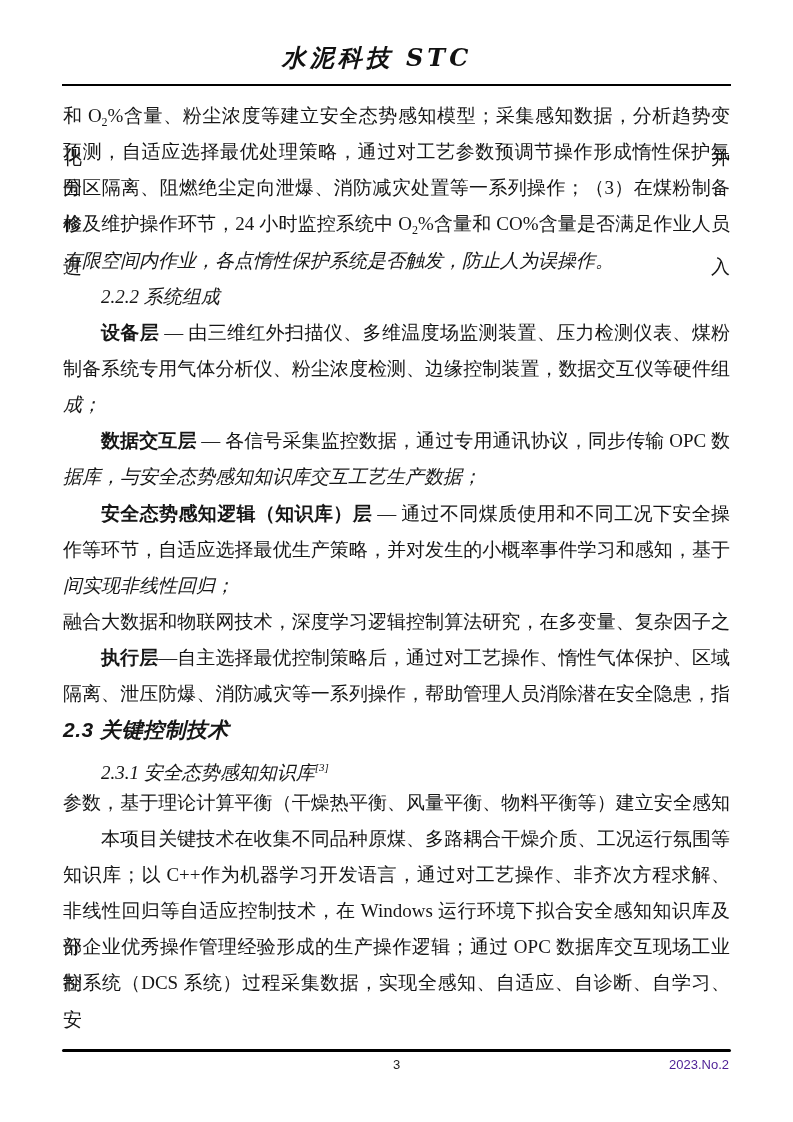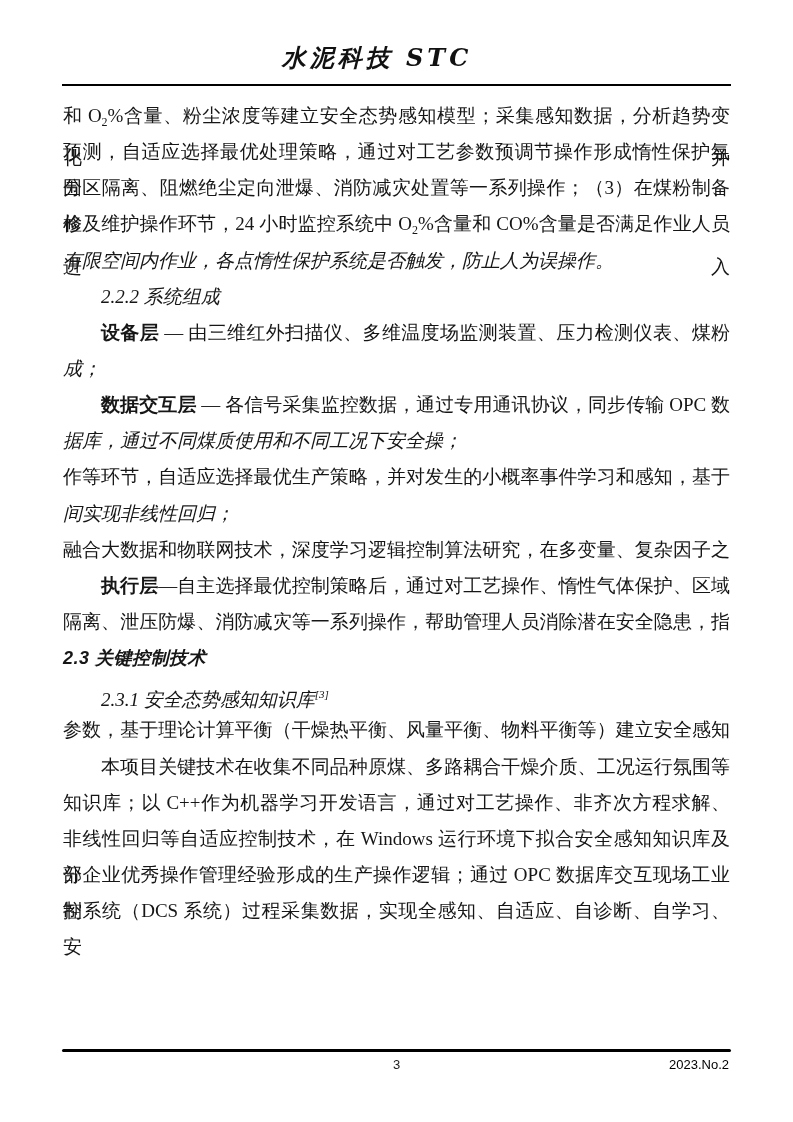--- a/index.html
+++ b/index.html
@@ -47,21 +47,21 @@
     text-justify:inter-character;
   }
   .line.indent{text-indent:38px;}
   .seg-bold{
     font-family:Liberation Serif, serif;
     font-weight:700;
   }
   .seg-heading{
     font-family:"Liberation Sans","DejaVu Sans",sans-serif;
     font-weight:700;
-    font-size:18px;
+    font-size:21px;
     letter-spacing:0.5px;
   }
   .seg-sub{
     font-size:12px;
     vertical-align:-4px;
   }
   .seg-sup{
     font-size:11px;
     vertical-align:8px;
   }
@@ -77,43 +77,45 @@
     text-align:center;
     font-family:"Liberation Sans","DejaVu Sans",sans-serif;
     font-size:13px;
     color:#222;
   }
   .footer-issue{
     position:absolute;
     top:1057px;right:64px;
     font-family:"Liberation Sans","DejaVu Sans",sans-serif;
     font-size:13px;
-    color:#000000;
+    color:#4c1d95;
   }
 </style>
 </head>
 <body>
 
 <div class="page">
 
   <div class="header-title">水泥科技 STC</div>
 
   <div class="header-rule"></div>
 
   <div class="body-text" id="body-text">
       <div class="line justify"><span>和 O</span><span class="seg-sub">2</span><span>%含量、粉尘浓度等建立安全态势感知模型；采集感知数据，分析趋势变化并</span></div>
       <div class="line justify"><span>预测，自适应选择最优处理策略，通过对工艺参数预调节操作形成惰性保护氛围、</span></div>
       <div class="line justify"><span>分区隔离、阻燃绝尘定向泄爆、消防减灾处置等一系列操作；（3）在煤粉制备检</span></div>
       <div class="line justify"><span>修及维护操作环节，24 小时监控系统中 O</span><span class="seg-sub">2</span><span>%含量和 CO%含量是否满足作业人员进入</span></div>
       <div class="line wrap"><span>有限空间内作业，各点惰性保护系统是否触发，防止人为误操作。</span></div>
       <div class="line wrap indent"><span>2.2.2 系统组成</span></div>
       <div class="line justify indent"><span class="seg-bold">设备层</span><span> — 由三维红外扫描仪、多维温度场监测装置、压力检测仪表、煤粉</span></div>
+      <div class="line justify"><span>制备系统专用气体分析仪、粉尘浓度检测、边缘控制装置，数据交互仪等硬件组</span></div>
       <div class="line wrap"><span>成；</span></div>
       <div class="line justify indent"><span class="seg-bold">数据交互层</span><span> — 各信号采集监控数据，通过专用通讯协议，同步传输 OPC 数</span></div>
-      <div class="line wrap"><span>据库，通过不同煤质使用和不同工况下安全操；</span></div>
+      <div class="line wrap"><span>据库，与安全态势感知知识库交互工艺生产数据；</span></div>
+      <div class="line justify indent"><span class="seg-bold">安全态势感知逻辑（知识库）层</span><span> — 通过不同煤质使用和不同工况下安全操</span></div>
       <div class="line justify"><span>作等环节，自适应选择最优生产策略，并对发生的小概率事件学习和感知，基于</span></div>
       <div class="line wrap"><span>间实现非线性回归；</span></div>
       <div class="line justify"><span>融合大数据和物联网技术，深度学习逻辑控制算法研究，在多变量、复杂因子之</span></div>
       <div class="line justify indent"><span class="seg-bold">执行层</span><span>—自主选择最优控制策略后，通过对工艺操作、惰性气体保护、区域</span></div>
       <div class="line justify"><span>隔离、泄压防爆、消防减灾等一系列操作，帮助管理人员消除潜在安全隐患，指</span></div>
       <div class="line wrap"><span class="seg-heading">2.3 关键控制技术</span></div>
       <div class="line wrap indent"><span>2.3.1 安全态势感知知识库</span><span class="seg-sup">[3]</span></div>
       <div class="line justify"><span>参数，基于理论计算平衡（干燥热平衡、风量平衡、物料平衡等）建立安全感知</span></div>
       <div class="line justify indent"><span>本项目关键技术在收集不同品种原煤、多路耦合干燥介质、工况运行氛围等</span></div>
       <div class="line justify"><span>知识库；以 C++作为机器学习开发语言，通过对工艺操作、非齐次方程求解、</span></div>

